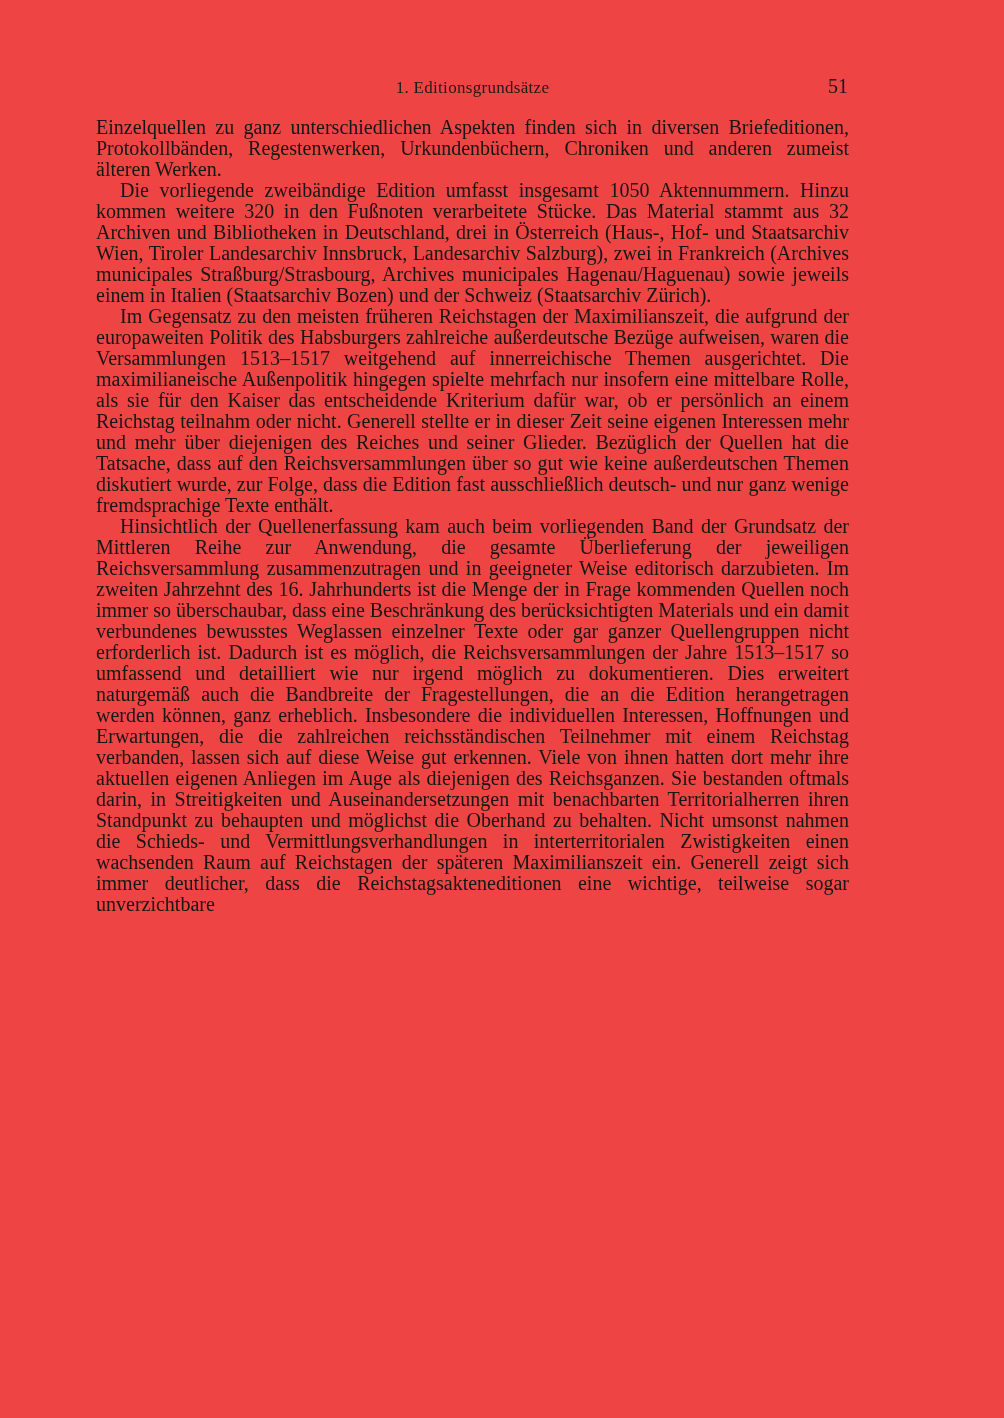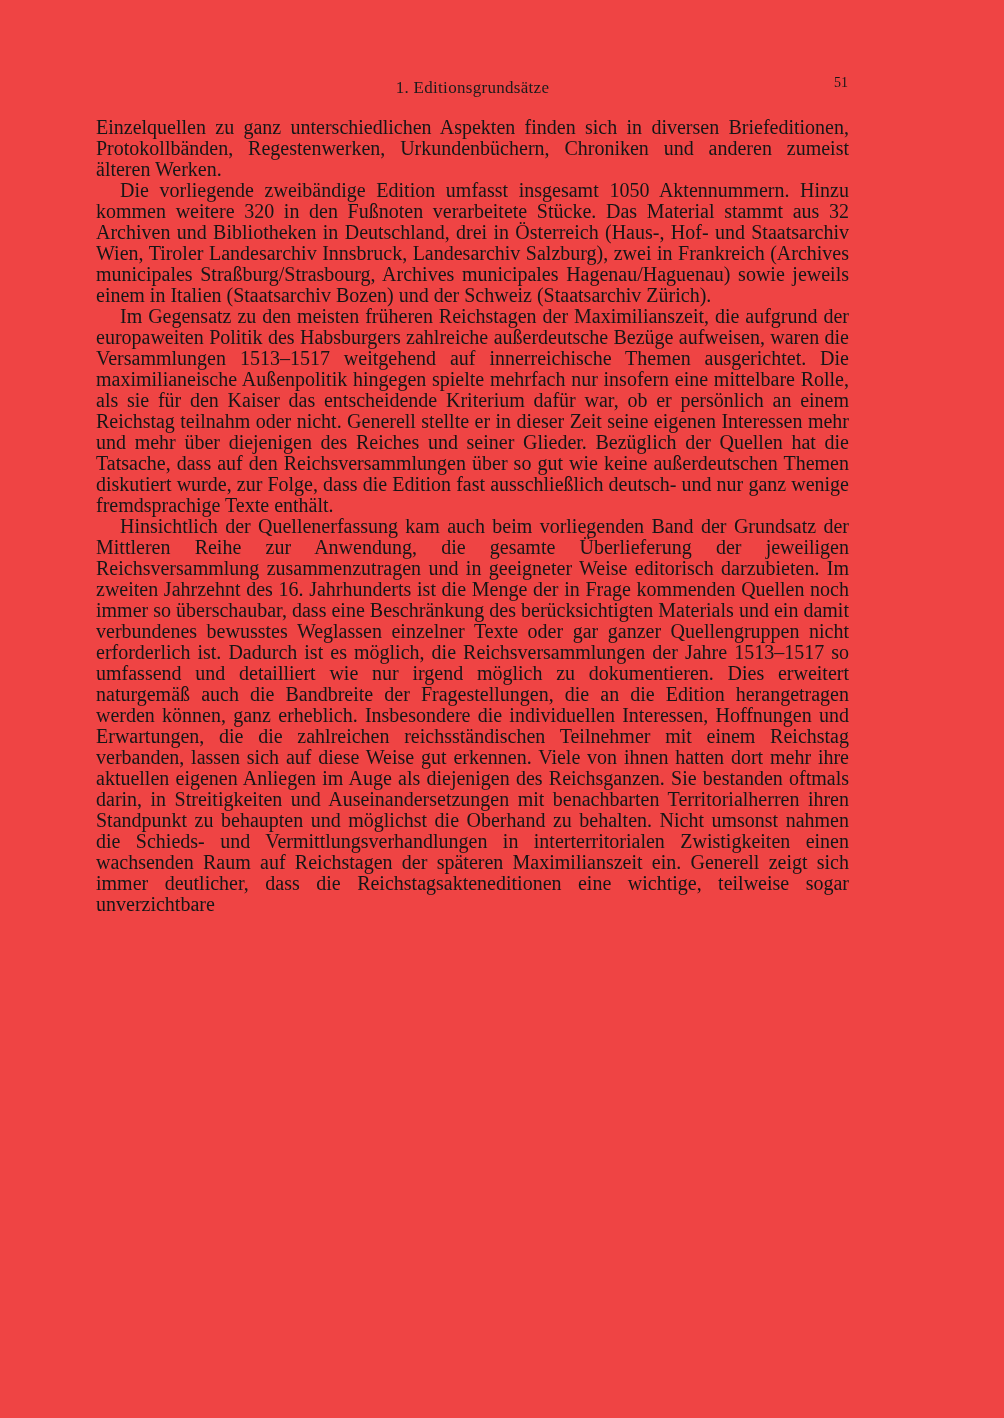--- a/index.html
+++ b/index.html
@@ -34,21 +34,21 @@
     left: 0;
     right: 0;
     text-align: center;
     letter-spacing: 0.3px;
     color: #1b1b1b;
   }
   .running-head .rh-pagenum {
     position: absolute;
     right: 1px;
     top: -3px;
-    font-size: 14px;
+    font-size: 20px;
     color: #161616;
   }
   .text-body {
     font-size: 20px;
     line-height: 21px;
     text-align: justify;
     hyphens: auto;
     -webkit-hyphens: auto;
   }
   p.para {

